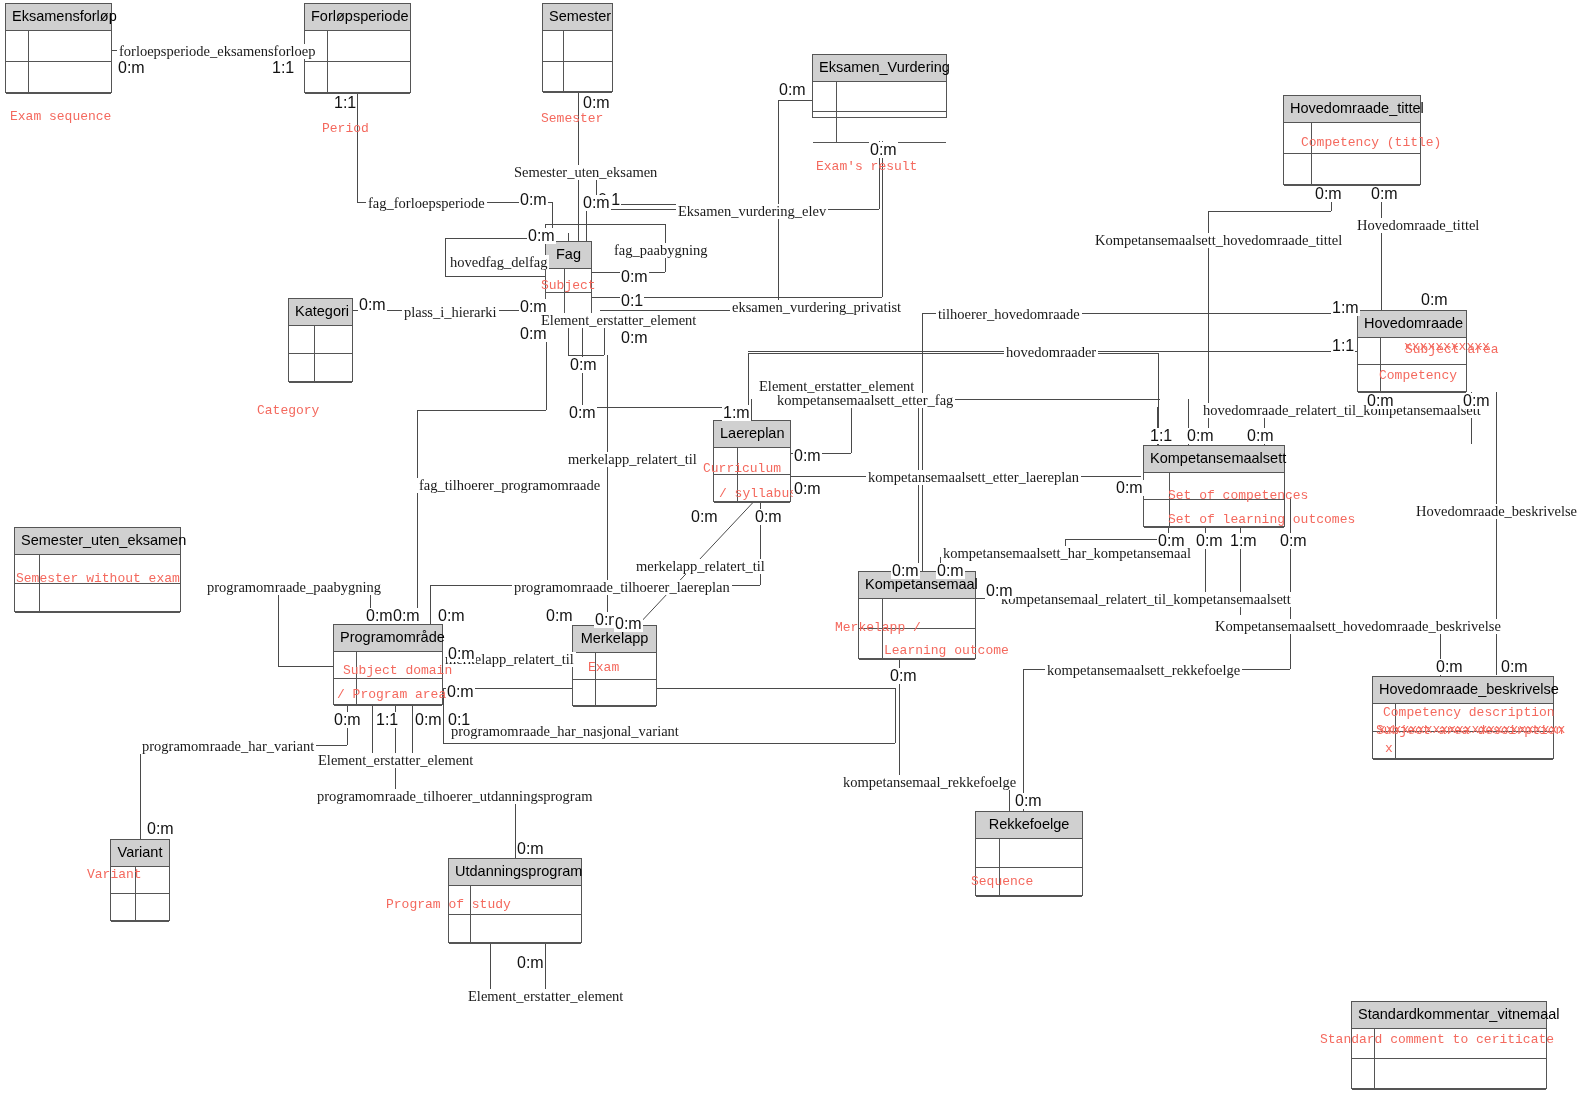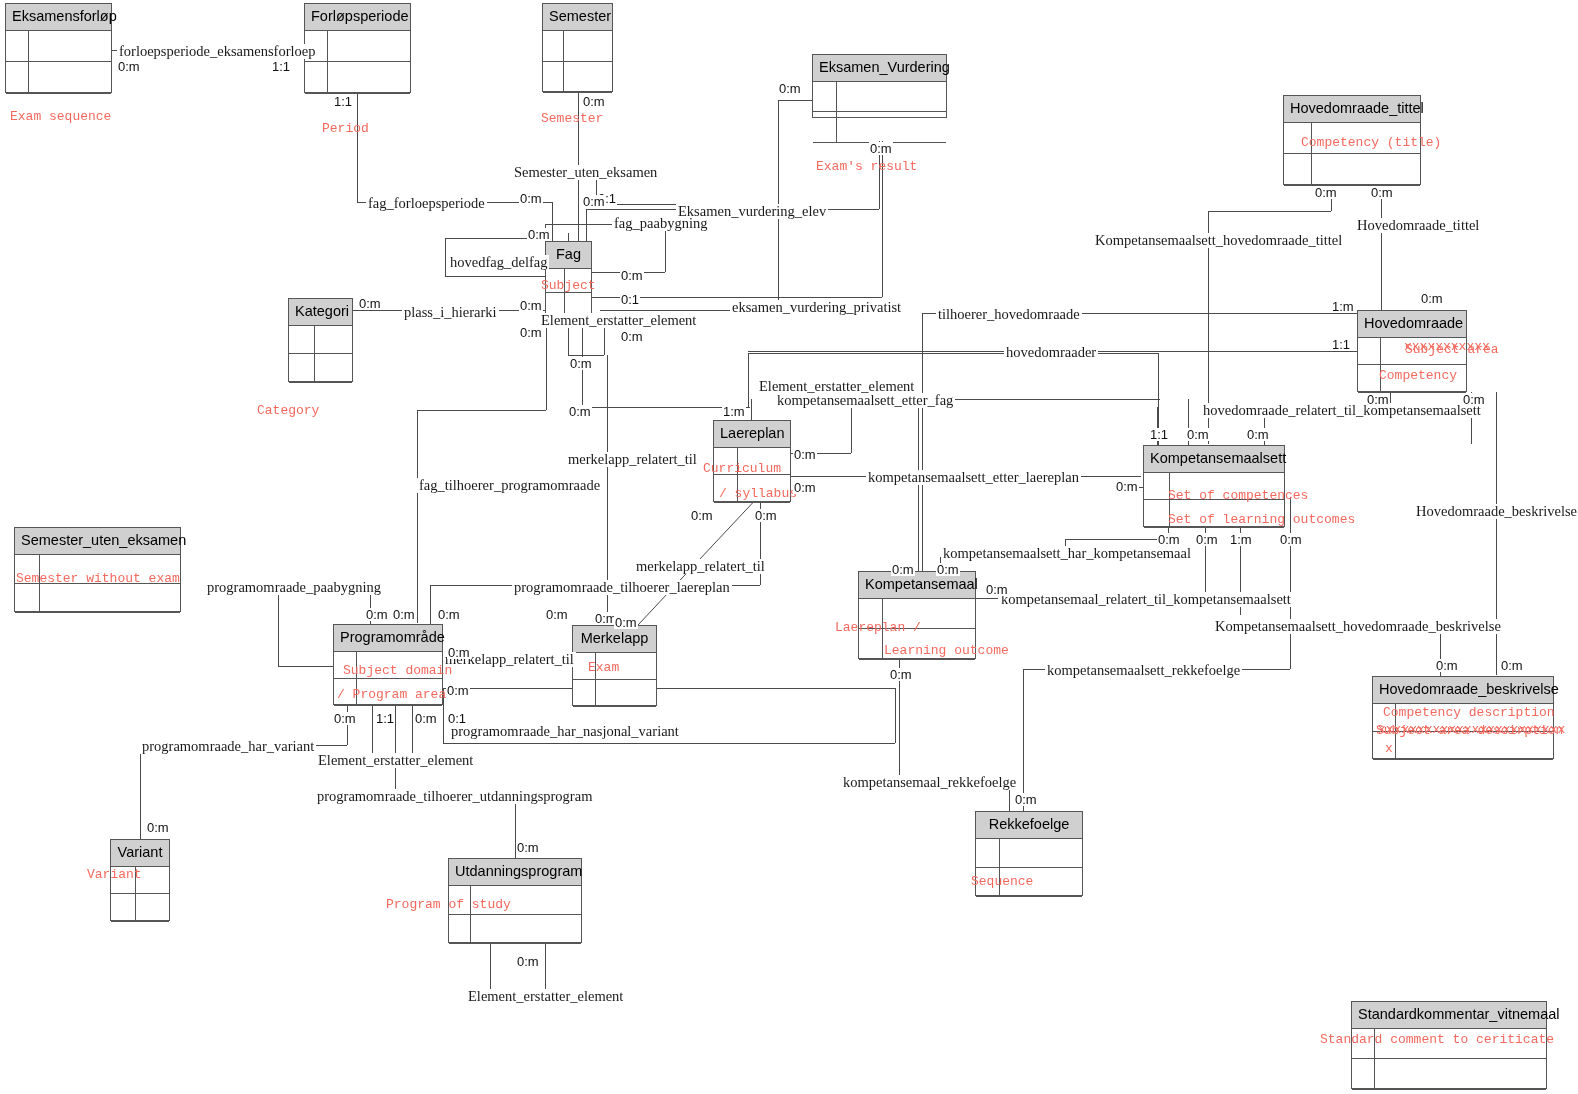--- a/index.html
+++ b/index.html
@@ -23,21 +23,21 @@
          color:#f4695e;white-space:nowrap;line-height:1;pointer-events:none;}
 
   
   .ln{position:absolute;background:#4a4a4a;}
   .h{height:1px;}
   .v{width:1px;}
 
   
   .rel{position:absolute;font-family:"Liberation Serif", serif;font-size:14.5px;color:#1a1a1a;
        white-space:nowrap;line-height:1;background:#fff;padding:0 2px;}
-  .card{position:absolute;font-family:"Liberation Sans", sans-serif;font-size:13px;color:#111;
+  .card{position:absolute;font-family:"Liberation Sans", sans-serif;font-size:16px;color:#111;
         white-space:nowrap;line-height:1;background:#fff;padding:0 1px;}
 </style>
 </head>
 <body>
 
 <div id="canvas">
 
   <div class="ln h" style="left:110px;top:50px;width:200px;"></div>
 
   <div class="ln v" style="left:357px;top:92px;height:110px;"></div>
@@ -316,21 +316,21 @@
   <div class="gloss" style="left:588px;top:661px;">Exam</div>
 
   <div class="entity" style="left:858px;top:571px;width:118px;height:88px;">
     <div class="hdr">Kompetansemaal</div>
     <div class="body" style="height:61px;">
       <div class="row" style="height:30px;"></div>
       <div class="row" style="height:31px;"></div>
       <div class="vline" style="left:23px;"></div>
     </div>
   </div>
-  <div class="gloss" style="left:835px;top:621px;">Laereplan  /</div>
+  <div class="gloss" style="left:835px;top:621px;">Merkelapp  /</div>
   <div class="gloss" style="left:884px;top:644px;">Learning outcome</div>
 
   <div class="entity" style="left:1372px;top:676px;width:182px;height:83px;">
     <div class="hdr">Hovedomraade_beskrivelse</div>
     <div class="body" style="height:56px;">
       <div class="row" style="height:28px;"></div>
       <div class="row" style="height:28px;"></div>
       <div class="vline" style="left:22px;"></div>
     </div>
   </div>
@@ -376,21 +376,21 @@
       <div class="row" style="height:31px;"></div>
       <div class="vline" style="left:22px;"></div>
     </div>
   </div>
   <div class="gloss" style="left:1320px;top:1033px;">Standard comment to ceriticate</div>
 
   <div class="rel" style="left:117px;top:44px;">forloepsperiode_eksamensforloep</div>
   <div class="rel" style="left:366px;top:196px;">fag_forloepsperiode</div>
   <div class="rel" style="left:512px;top:165px;">Semester_uten_eksamen</div>
   <div class="rel" style="left:676px;top:204px;">Eksamen_vurdering_elev</div>
-  <div class="rel" style="left:612px;top:216px;">fag_paabygning</div>
+  <div class="rel" style="left:612px;top:243px;">fag_paabygning</div>
   <div class="rel" style="left:448px;top:255px;">hovedfag_delfag</div>
   <div class="rel" style="left:402px;top:305px;">plass_i_hierarki</div>
   <div class="rel" style="left:539px;top:313px;">Element_erstatter_element</div>
   <div class="rel" style="left:730px;top:300px;">eksamen_vurdering_privatist</div>
   <div class="rel" style="left:757px;top:379px;">Element_erstatter_element</div>
   <div class="rel" style="left:775px;top:393px;">kompetansemaalsett_etter_fag</div>
   <div class="rel" style="left:936px;top:307px;">tilhoerer_hovedomraade</div>
   <div class="rel" style="left:980px;top:345px;margin-left:24px;">hovedomraader</div>
   <div class="rel" style="left:1093px;top:233px;">Kompetansemaalsett_hovedomraade_tittel</div>
   <div class="rel" style="left:1355px;top:218px;">Hovedomraade_tittel</div>

